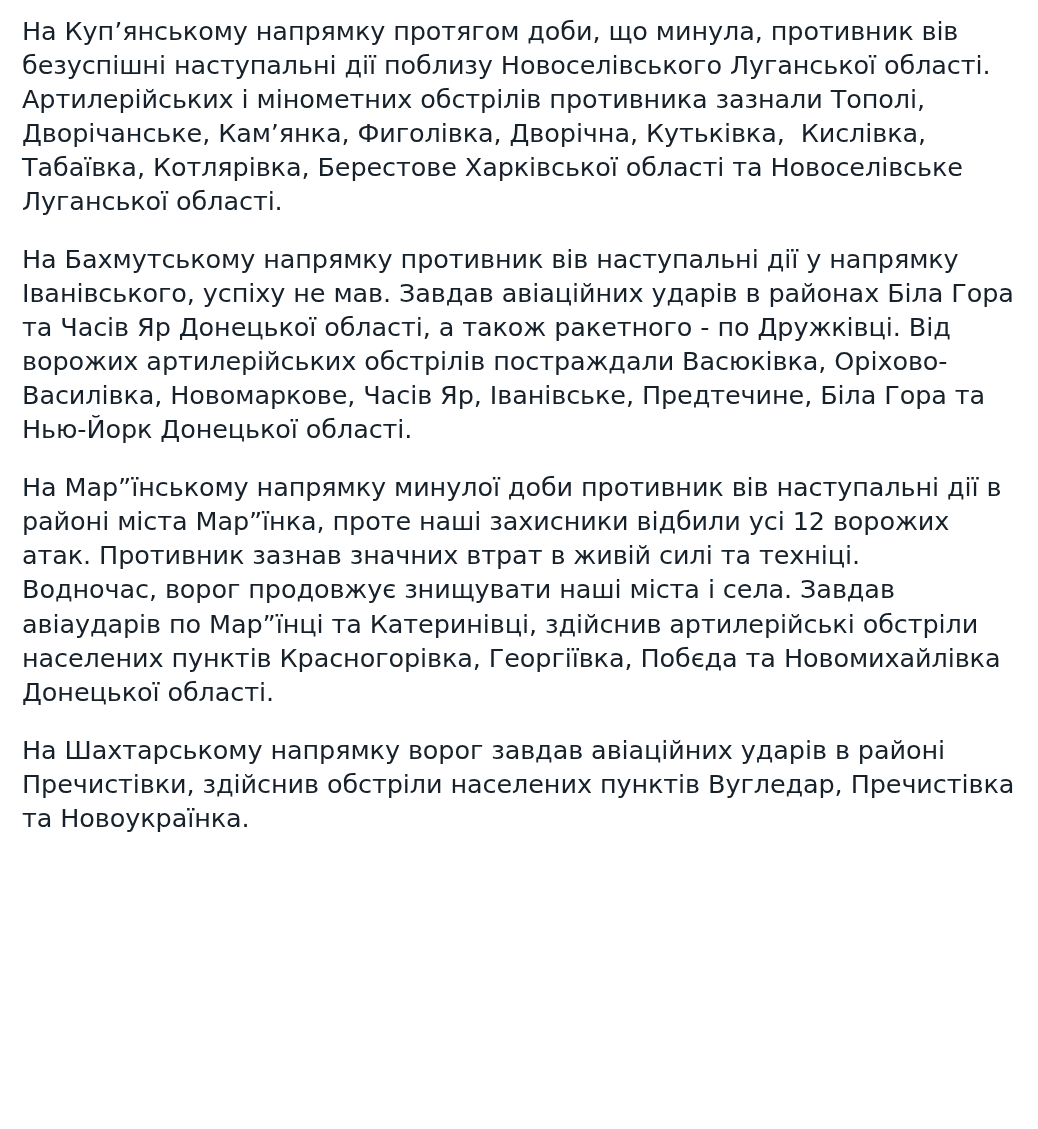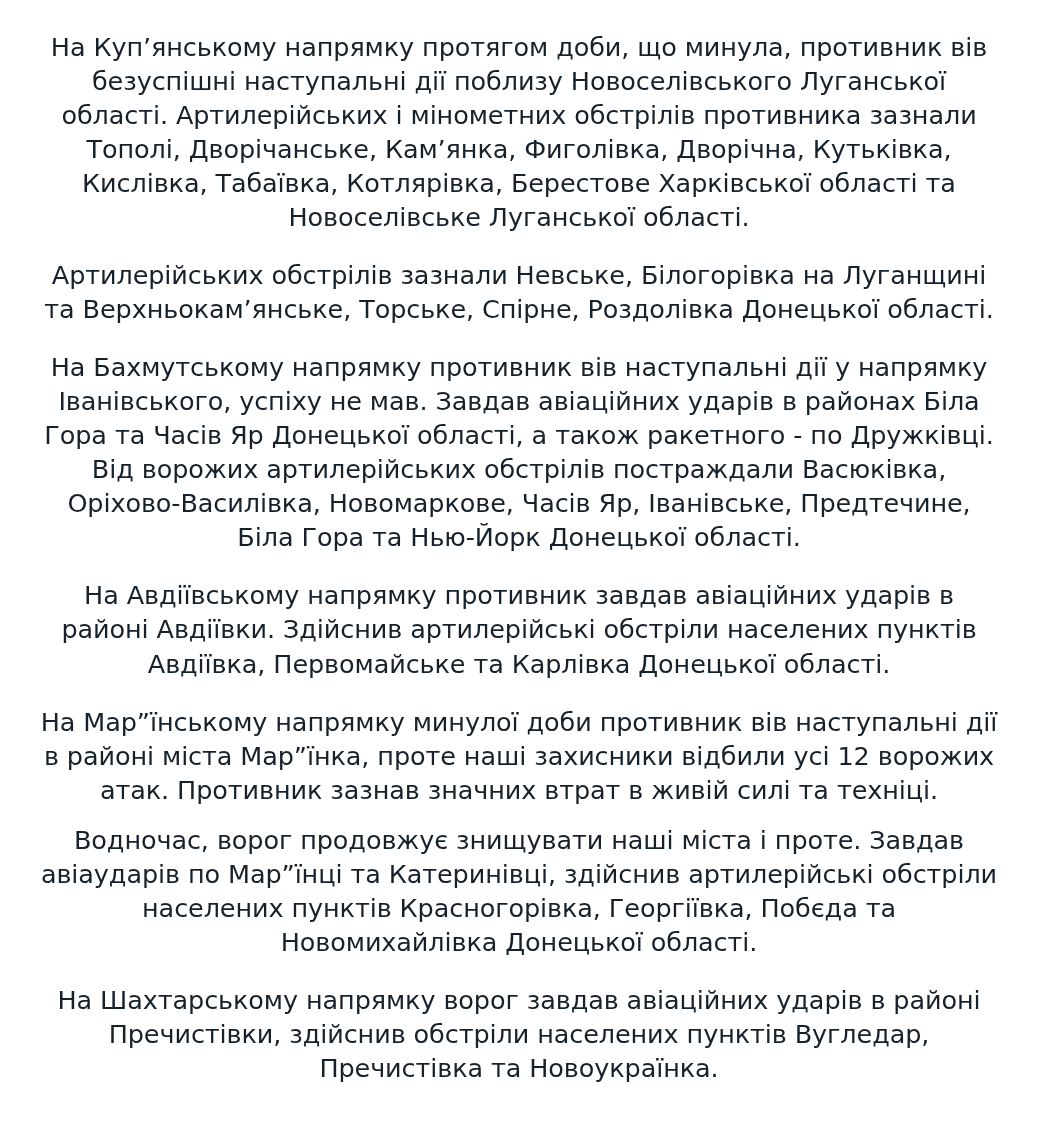--- a/index.html
+++ b/index.html
@@ -16,23 +16,22 @@
   .report {
     padding: 14px 22px 18px 22px;
     box-sizing: border-box;
     width: 1038px;
   }
   .para {
     font-size: 25.5px;
     line-height: 1.335;
     letter-spacing: -0.1px;
     color: #17212b;
-    margin: 16px;
+    margin: 0;
     white-space: pre-wrap;
-    text-align: center;
   }
   .para + .para {
     margin-top: 0;
   }
   .block {
     margin-bottom: 24px;
   }
   .block:last-child {
     margin-bottom: 0;
   }
@@ -40,33 +39,29 @@
 </head>
 <body>
 
 <div class="report">
 
   <div class="block">
     <p class="para">На Куп’янському напрямку протягом доби, що минула, противник вів безуспішні наступальні дії поблизу Новоселівського Луганської області. Артилерійських і мінометних обстрілів противника зазнали Тополі, Дворічанське, Кам’янка, Фиголівка, Дворічна, Кутьківка,  Кислівка, Табаївка, Котлярівка, Берестове Харківської області та Новоселівське Луганської області.</p>
   </div>
 
   <div class="block">
-    <p class="para">Артилерійських обстрілів зазнали Невське, Білогорівка на Луганщині та Верхньокам’янське, Торське, Спірне, Роздолівка Донецької області.</p>
   </div>
 
   <div class="block">
     <p class="para">На Бахмутському напрямку противник вів наступальні дії у напрямку Іванівського, успіху не мав. Завдав авіаційних ударів в районах Біла Гора та Часів Яр Донецької області, а також ракетного - по Дружківці. Від ворожих артилерійських обстрілів постраждали Васюківка, Оріхово-Василівка, Новомаркове, Часів Яр, Іванівське, Предтечине, Біла Гора та Нью-Йорк Донецької області.</p>
   </div>
 
-  <div class="block">
-    <p class="para">На Авдіївському напрямку противник завдав авіаційних ударів в районі Авдіївки. Здійснив артилерійські обстріли населених пунктів Авдіївка, Первомайське та Карлівка Донецької області.</p>
-  </div>
 
   <div class="block">
     <p class="para">На Мар”їнському напрямку минулої доби противник вів наступальні дії в районі міста Мар”їнка, проте наші захисники відбили усі 12 ворожих атак. Противник зазнав значних втрат в живій силі та техніці.</p>
-    <p class="para">Водночас, ворог продовжує знищувати наші міста і проте. Завдав авіаударів по Мар”їнці та Катеринівці, здійснив артилерійські обстріли населених пунктів Красногорівка, Георгіївка, Побєда та Новомихайлівка Донецької області.</p>
+    <p class="para">Водночас, ворог продовжує знищувати наші міста і села. Завдав авіаударів по Мар”їнці та Катеринівці, здійснив артилерійські обстріли населених пунктів Красногорівка, Георгіївка, Побєда та Новомихайлівка Донецької області.</p>
   </div>
 
   <div class="block">
     <p class="para">На Шахтарському напрямку ворог завдав авіаційних ударів в районі Пречистівки, здійснив обстріли населених пунктів Вугледар, Пречистівка та Новоукраїнка.</p>
   </div>
 
 </div>
 
 </body></html>

